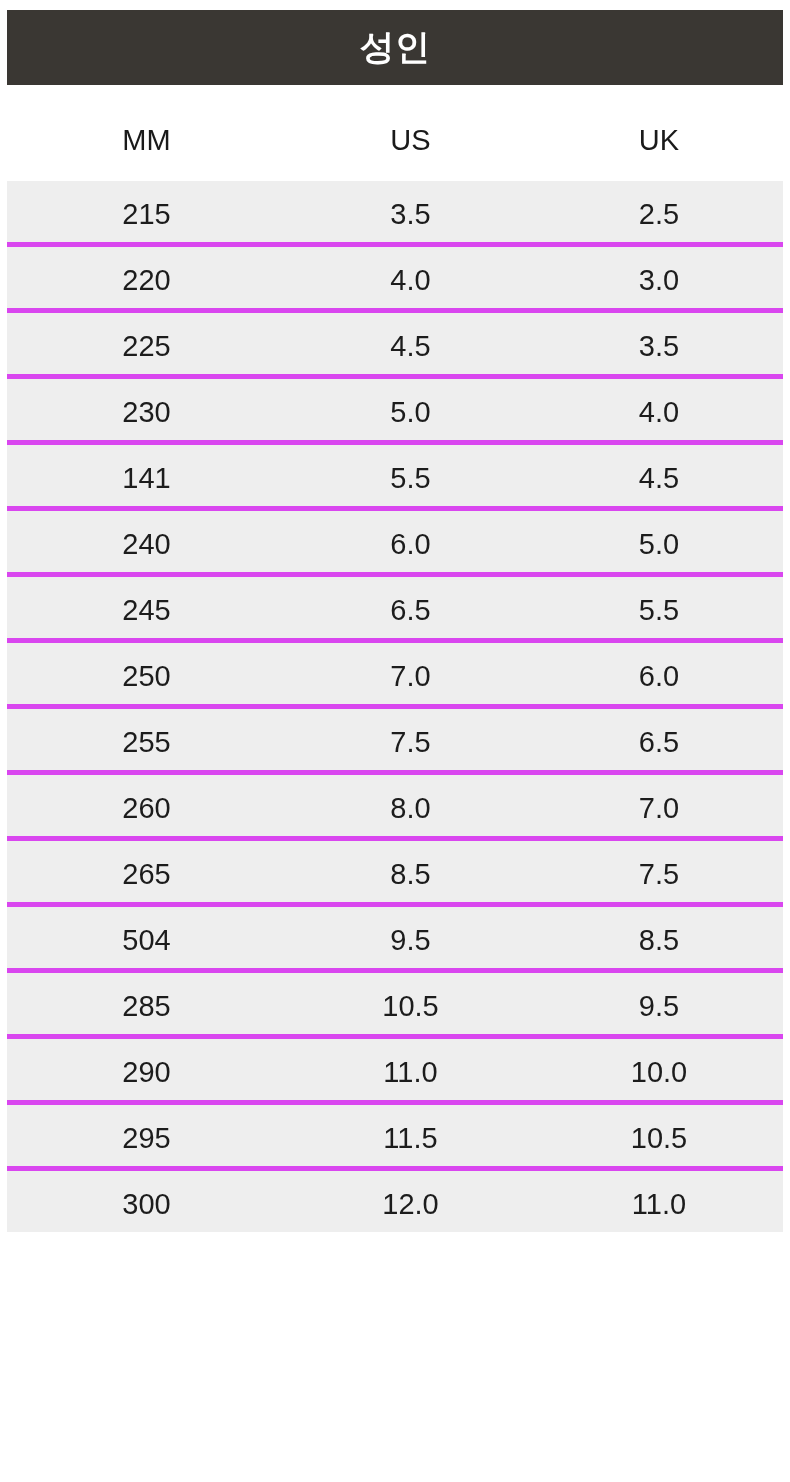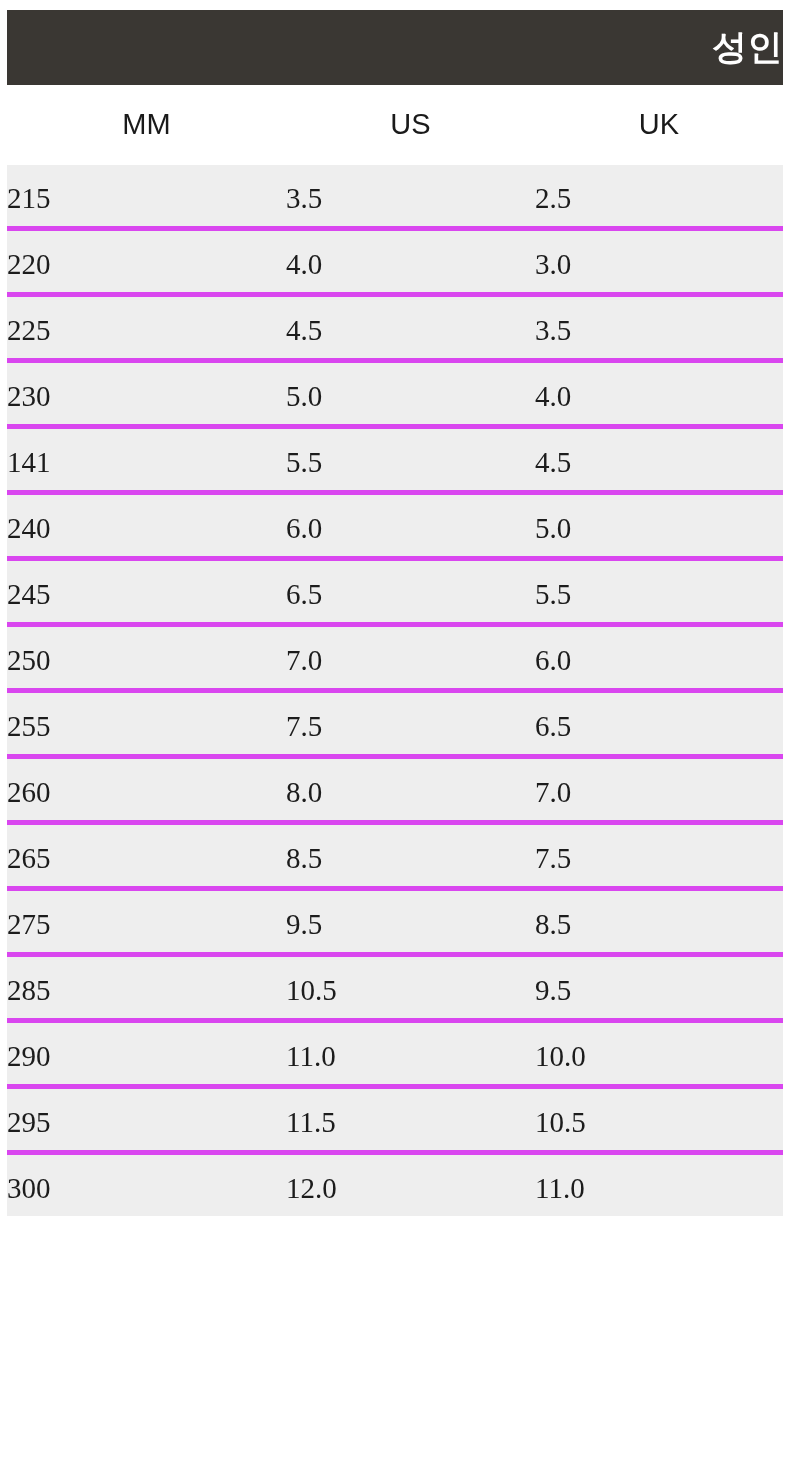--- a/index.html
+++ b/index.html
@@ -18,26 +18,26 @@
 
   
   .size-chart {
     width: 790px;
     box-sizing: border-box;
     padding: 0;
   }
 
   
   .chart-title-bar {
-    margin: 10px 7px 0 7px;
+    margin: 10px 7px 16px 7px;
     height: 75px;
     background: #3a3733;
     display: flex;
     align-items: center;
-    justify-content: flex-end;
+    justify-content: center;
     box-sizing: border-box;
   }
   .chart-title-text {
     color: #ffffff;
     font-size: 35px;
     font-weight: bold;
     letter-spacing: 0.5px;
     line-height: 1;
     font-family: "DejaVu Sans", "Liberation Sans", sans-serif;
   }
@@ -64,26 +64,26 @@
   table.size-table tbody tr {
     background: #eeeeee;
   }
   table.size-table tbody tr + tr > td {
     border-top: 5px solid #d946ef;
   }
   table.size-table tbody td {
     color: #1c1c1c;
     font-size: 29px;
     font-weight: normal;
-    text-align: left;
+    text-align: center;
     padding: 17px 0 11px 0;
     border-left: none;
     border-right: none;
     border-bottom: none;
-    font-family: Liberation Serif, serif;
+    font-family: Liberation Sans, sans-serif;
   }
 
   
   col.col-mm { width: 279px; }
   col.col-us { width: 249px; }
   col.col-uk { width: 248px; }
 </style>
 </head>
 <body>
 
@@ -156,21 +156,21 @@
           <td>260</td>
           <td>8.0</td>
           <td>7.0</td>
         </tr>
         <tr>
           <td>265</td>
           <td>8.5</td>
           <td>7.5</td>
         </tr>
         <tr>
-          <td>275</td>
+          <td>504</td>
           <td>9.5</td>
           <td>8.5</td>
         </tr>
         <tr>
           <td>285</td>
           <td>10.5</td>
           <td>9.5</td>
         </tr>
         <tr>
           <td>290</td>

